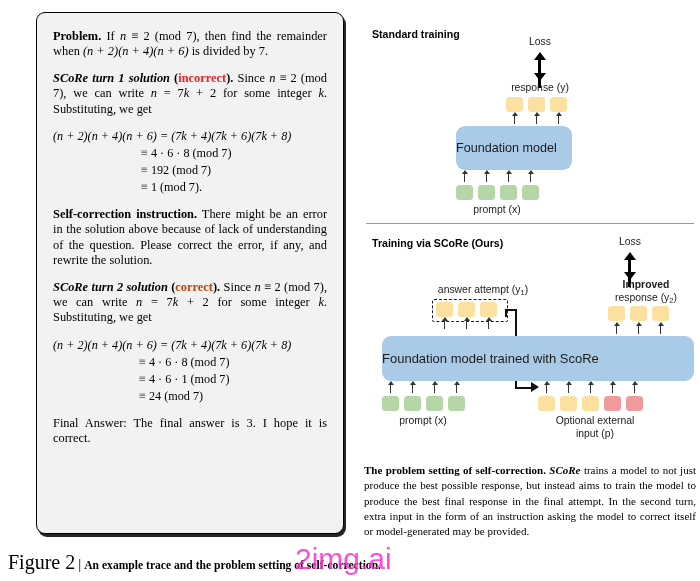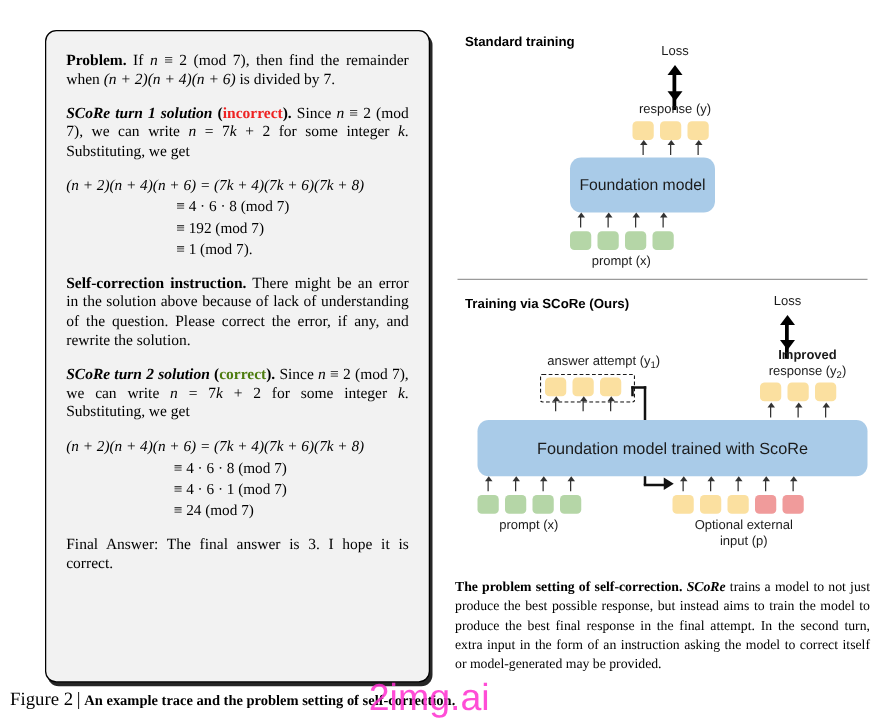--- a/index.html
+++ b/index.html
@@ -9,21 +9,21 @@
   body {
     width: 700px; height: 581px;
     position: relative;
     font-family: "Liberation Serif", serif;
     overflow: hidden;
   }
 
   
   #trace-box {
     position: absolute;
-    left: 36px; top: 24px;
+    left: 36px; top: 12px;
     width: 308px; height: 522px;
     box-sizing: border-box;
     background: #f2f2f2;
     border: 1.6px solid #000;
     border-radius: 9px;
     padding: 16px 16px 10px 16px;
     box-shadow: 2px 3px 0 rgba(0,0,0,0.85);
   }
   .para {
     font-size: 12.4px;
@@ -31,21 +31,21 @@
     color: #000;
     text-align: justify;
     margin: 0 0 11px 0;
     hyphens: auto;
   }
   .para:last-child { margin-bottom: 0; }
   .lead-b { font-weight: bold; }
   .lead-bi { font-weight: bold; font-style: italic; }
   .mi { font-style: italic; font-family: "Liberation Serif", serif; }
   .incorrect { color: #ee2222; font-weight: bold; }
-  .correct   { color: #4d7c0f; font-weight: bold; }
+  .correct   { color: #c2410c; font-weight: bold; }
 
   
   .math-block {
     margin: 9px 0 11px 0;
     font-size: 12.2px;
     line-height: 17px;
     color: #000;
     white-space: nowrap;
   }
   .math-line { display: block; }
@@ -81,21 +81,21 @@
   .tok.y { background: #fbe0a0; }
   .tok.g { background: #b5d6a7; }
   .tok.r { background: #f09b9b; }
 
   .modelbox {
     position: absolute;
     background: #a9cbe8;
     border-radius: 9px;
     display: flex;
     align-items: center;
-    justify-content: center;
+    justify-content: flex-start;
     font-family: "Liberation Sans", sans-serif;
     color: #1b1b1b;
   }
 
   .lbl {
     position: absolute;
     font-family: "Liberation Sans", sans-serif;
     font-size: 10.4px;
     color: #1b1b1b;
     white-space: nowrap;
@@ -163,21 +163,21 @@
   #setting-caption i { font-style: italic; font-weight: bold; }
 
   
   #figure-caption {
     position: absolute;
     left: 8px; top: 551px;
     width: 684px;
     color: #000;
     white-space: nowrap;
   }
-  #figure-caption .fignum { font-size: 15px; }
+  #figure-caption .fignum { font-size: 20px; }
   #figure-caption .bar { font-size: 15px; padding: 0 3px; }
   #figure-caption .figtext { font-size: 11.6px; font-weight: bold; }
 
   
   #watermark {
     position: absolute;
     left: 295px; top: 542px;
     font-family: "Liberation Sans", sans-serif;
     font-size: 30px;
     font-weight: 500;

